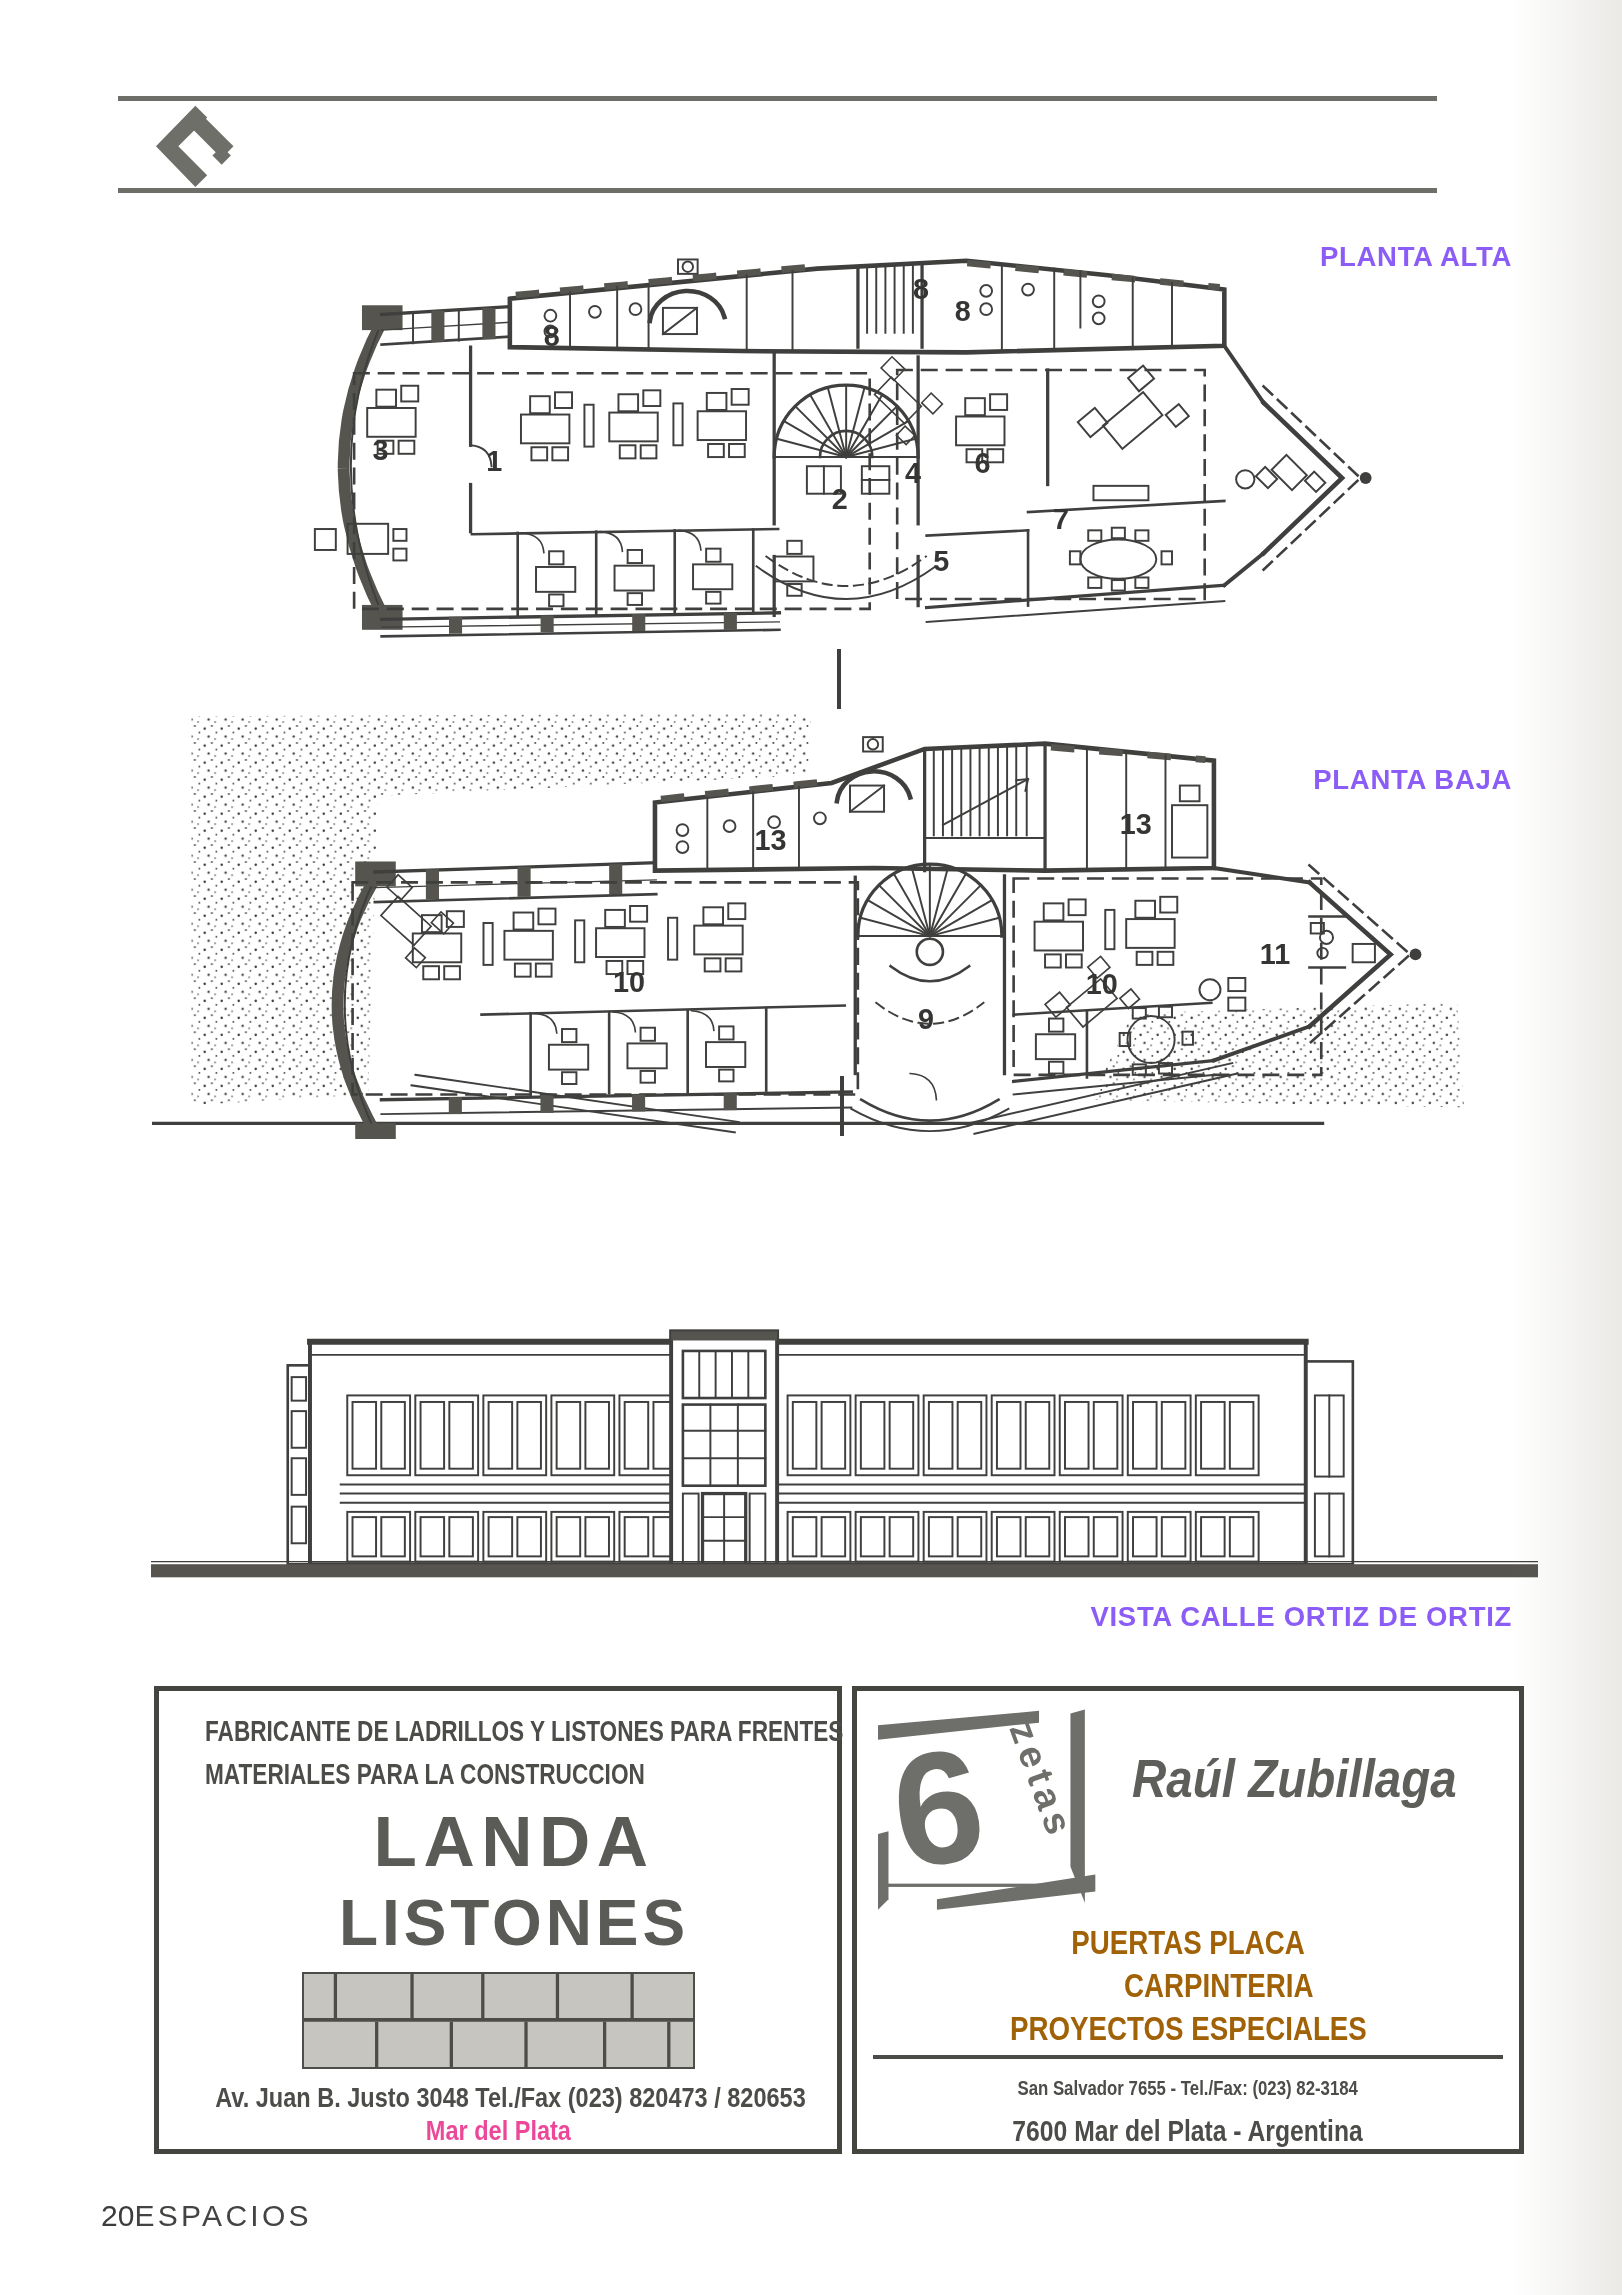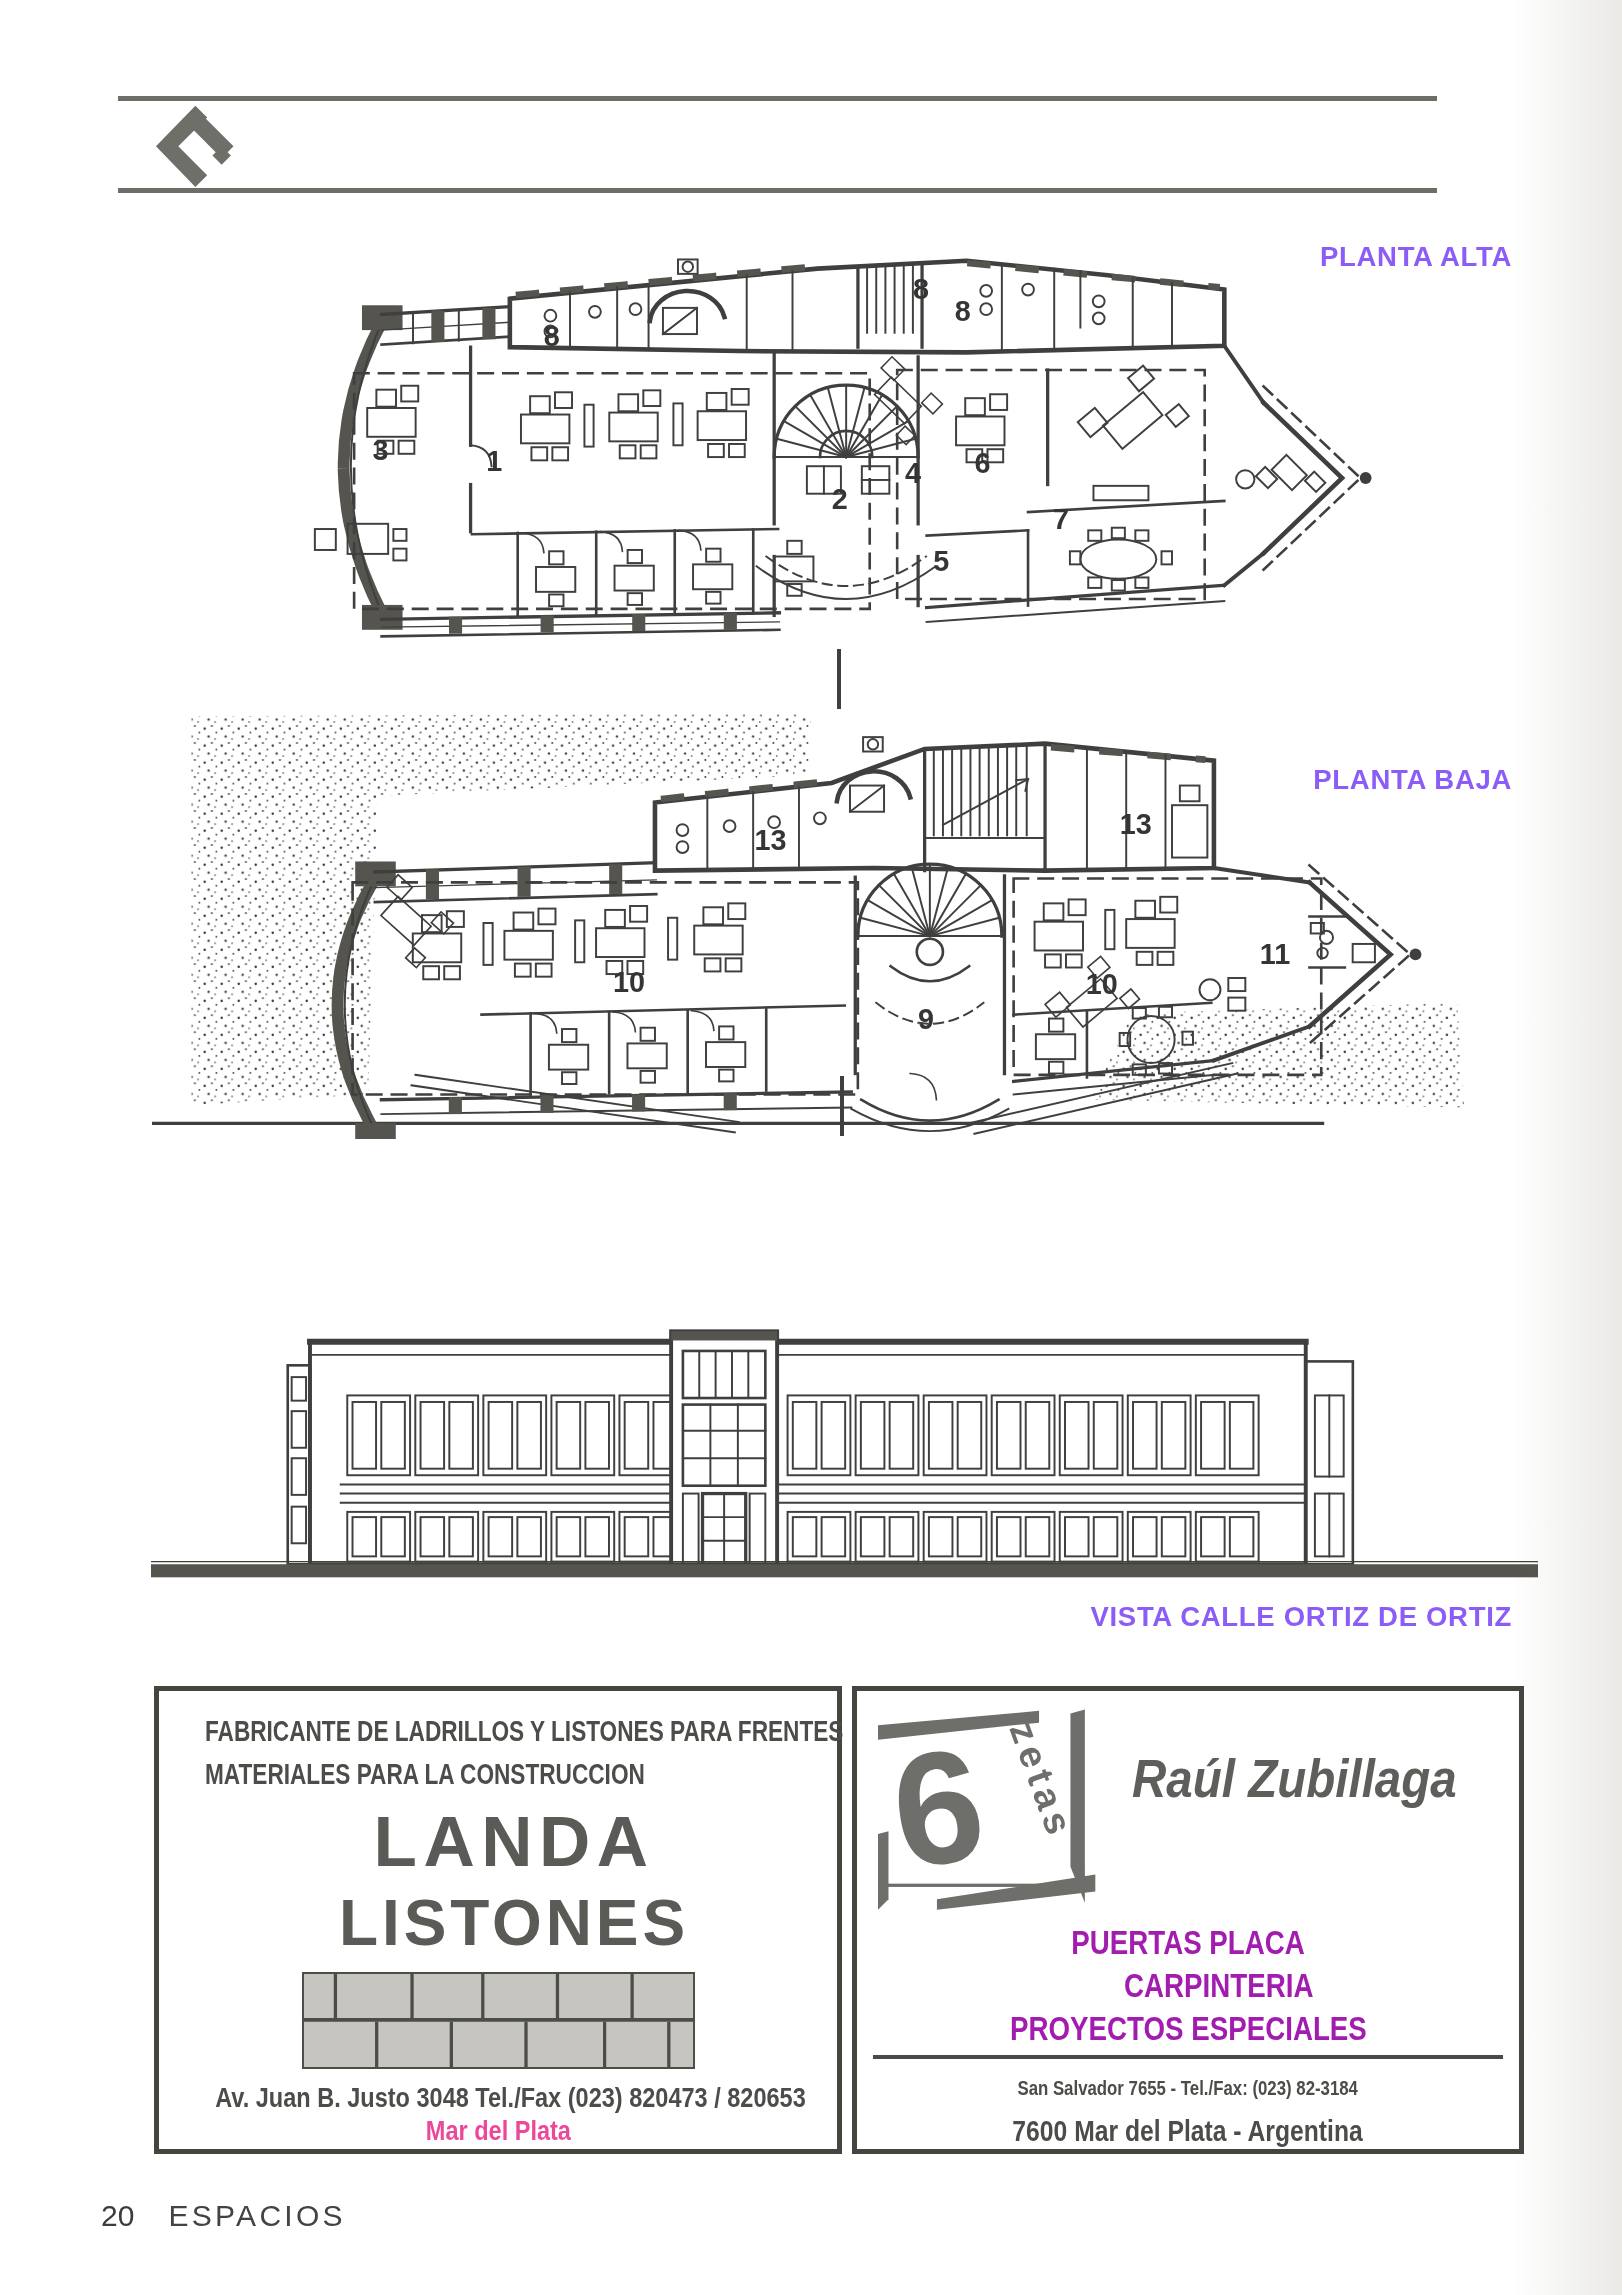--- a/index.html
+++ b/index.html
@@ -13,28 +13,28 @@
   .edge-shadow{position:absolute;right:0;top:0;width:111px;height:2295px;
                background:linear-gradient(90deg, rgba(255,255,255,0), rgba(124,118,100,0.16));}
   
   .ad{position:absolute;border:5.2px solid #45453f;background:#fff;}
   .ad-left{left:126px;top:1686px;width:678px;height:458px;margin-left:28px;}
   .ad-right{left:852px;top:1686px;width:662px;height:458px;}
   .cond{display:inline-block;transform:scaleX(0.78);transform-origin:left center;white-space:nowrap;}
   .condc{display:inline-block;transform:scaleX(0.84);transform-origin:center;white-space:nowrap;}
   .tagline{position:absolute;left:46px;font-size:29px;font-weight:bold;color:#4c4c49;}
   .brand{position:absolute;left:0;width:100%;text-align:center;font-weight:bold;color:#5a5a56;padding-left:16px;}
-  .center-line{position:absolute;left:0;width:100%;text-align:center;font-weight:bold;color:#a21caf;}
+  .center-line{position:absolute;left:0;width:100%;text-align:center;font-weight:bold;color:#a16207;}
   .logo6{position:absolute;left:17px;top:11.8px;}
   .zname{position:absolute;left:275px;top:56px;font-size:54px;font-weight:bold;font-style:italic;
          color:#5e5e5b;transform:scaleX(0.88);transform-origin:left center;white-space:nowrap;}
   .zrule{position:absolute;left:15.7px;right:15.7px;top:364px;height:3.9px;background:#4a4a47;}
   
   .footer{position:absolute;left:101px;top:2199px;font-size:30px;color:#3c3c3c;}
-  .footer .mag{margin-left:34px;letter-spacing:3.3px;color:#434341;}
+  .footer .mag{letter-spacing:3.3px;color:#434341;}
   .rn{font:bold 44px "Liberation Sans",sans-serif;fill:#353533;}
 </style>
 </head>
 <body>
 
 <div class="page">
 
   <div class="rule" style="left:118px;top:96px;width:1319px;"></div>
   <div class="rule" style="left:118px;top:188px;width:1319px;"></div>
   <svg class="abs" style="left:152px;top:103px;" width="92" height="92" viewBox="0 0 140 140">

